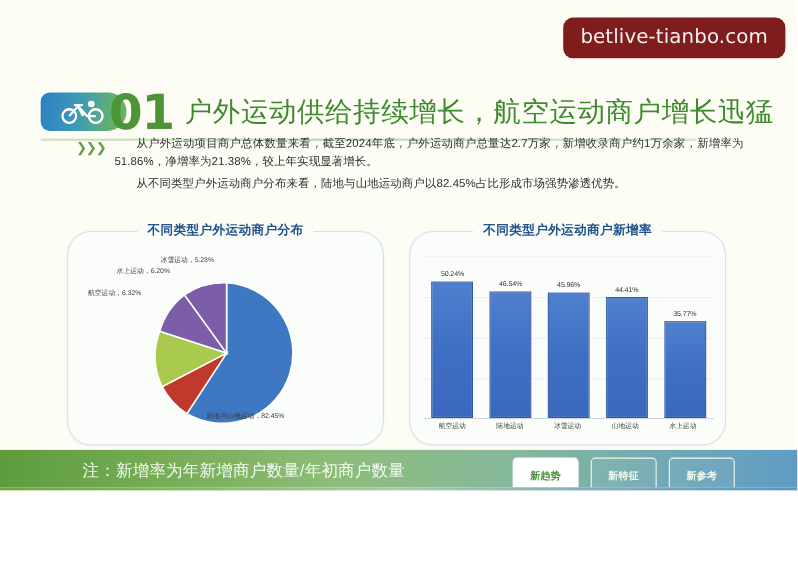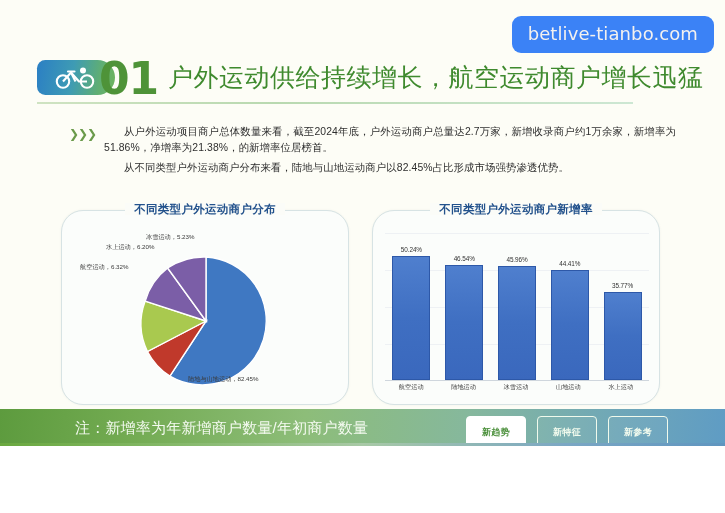--- a/index.html
+++ b/index.html
@@ -14,33 +14,33 @@
     position: relative;
     width: 725px;
     height: 513px;
     background: #fdfdf6;
   }
 
   
   .watermark {
     position: absolute;
     top: 16px; right: 11px;
-    background: #3b82f6;
+    background: #7f1d1d;
     color: #f3f1ef;
     padding: 7px 16px 9px 16px;
     border-radius: 9px;
     font-size: 18px;
     letter-spacing: .1px;
     font-family: "DejaVu Sans", sans-serif;
   }
 
   
   .header {
     position: absolute;
-    left: 37px; top: 58px;
+    left: 37px; top: 82px;
     width: 596px; height: 46px;
   }
   .badge {
     position: absolute;
     left: 0; top: 2px;
     width: 78px; height: 35px;
     border-radius: 17px 36px 36px 17px;
     background: linear-gradient(100deg, #2b7fc4 0%, #3e9bb4 45%, #5fae74 78%, #6fb45c 100%);
   }
   .badge svg { position: absolute; left: 17px; top: 7px; }
@@ -252,21 +252,21 @@
         </g>
         <circle cx="29" cy="3.5" r="3" fill="#ffffff"></circle>
       </svg>
     </div>
     <div class="num">01</div>
     <div class="htitle">户外运动供给持续增长，航空运动商户增长迅猛</div>
     <div class="hrule"></div>
   </div>
 
   <div class="arrows">❯❯❯</div>
-  <div class="para p1">从户外运动项目商户总体数量来看，截至2024年底，户外运动商户总量达2.7万家，新增收录商户约1万余家，新增率为51.86%，净增率为21.38%，的新增率位居榜首。</div>
+  <div class="para p1">从户外运动项目商户总体数量来看，截至2024年底，户外运动商户总量达2.7万家，新增收录商户约1万余家，新增率为51.86%，净增率为21.38%，较上年实现显著增长。</div>
   <div class="para p2">从不同类型户外运动商户分布来看，陆地与山地运动商户以82.45%占比形成市场强势渗透优势。</div>
 
   <div class="card" id="card-pie">
     <div class="card-title">
       <span>不同类型户外运动商户分布</span>
     </div>
     <div class="pie-wrap">
       <svg width="288" height="195" viewBox="0 0 288 195">
 
         <path d="M144 110 L144 46 A64 64 0 1 1 107.9 165.1 Z" fill="#3f78c2" stroke="#ffffff" stroke-width="1.4"></path>

